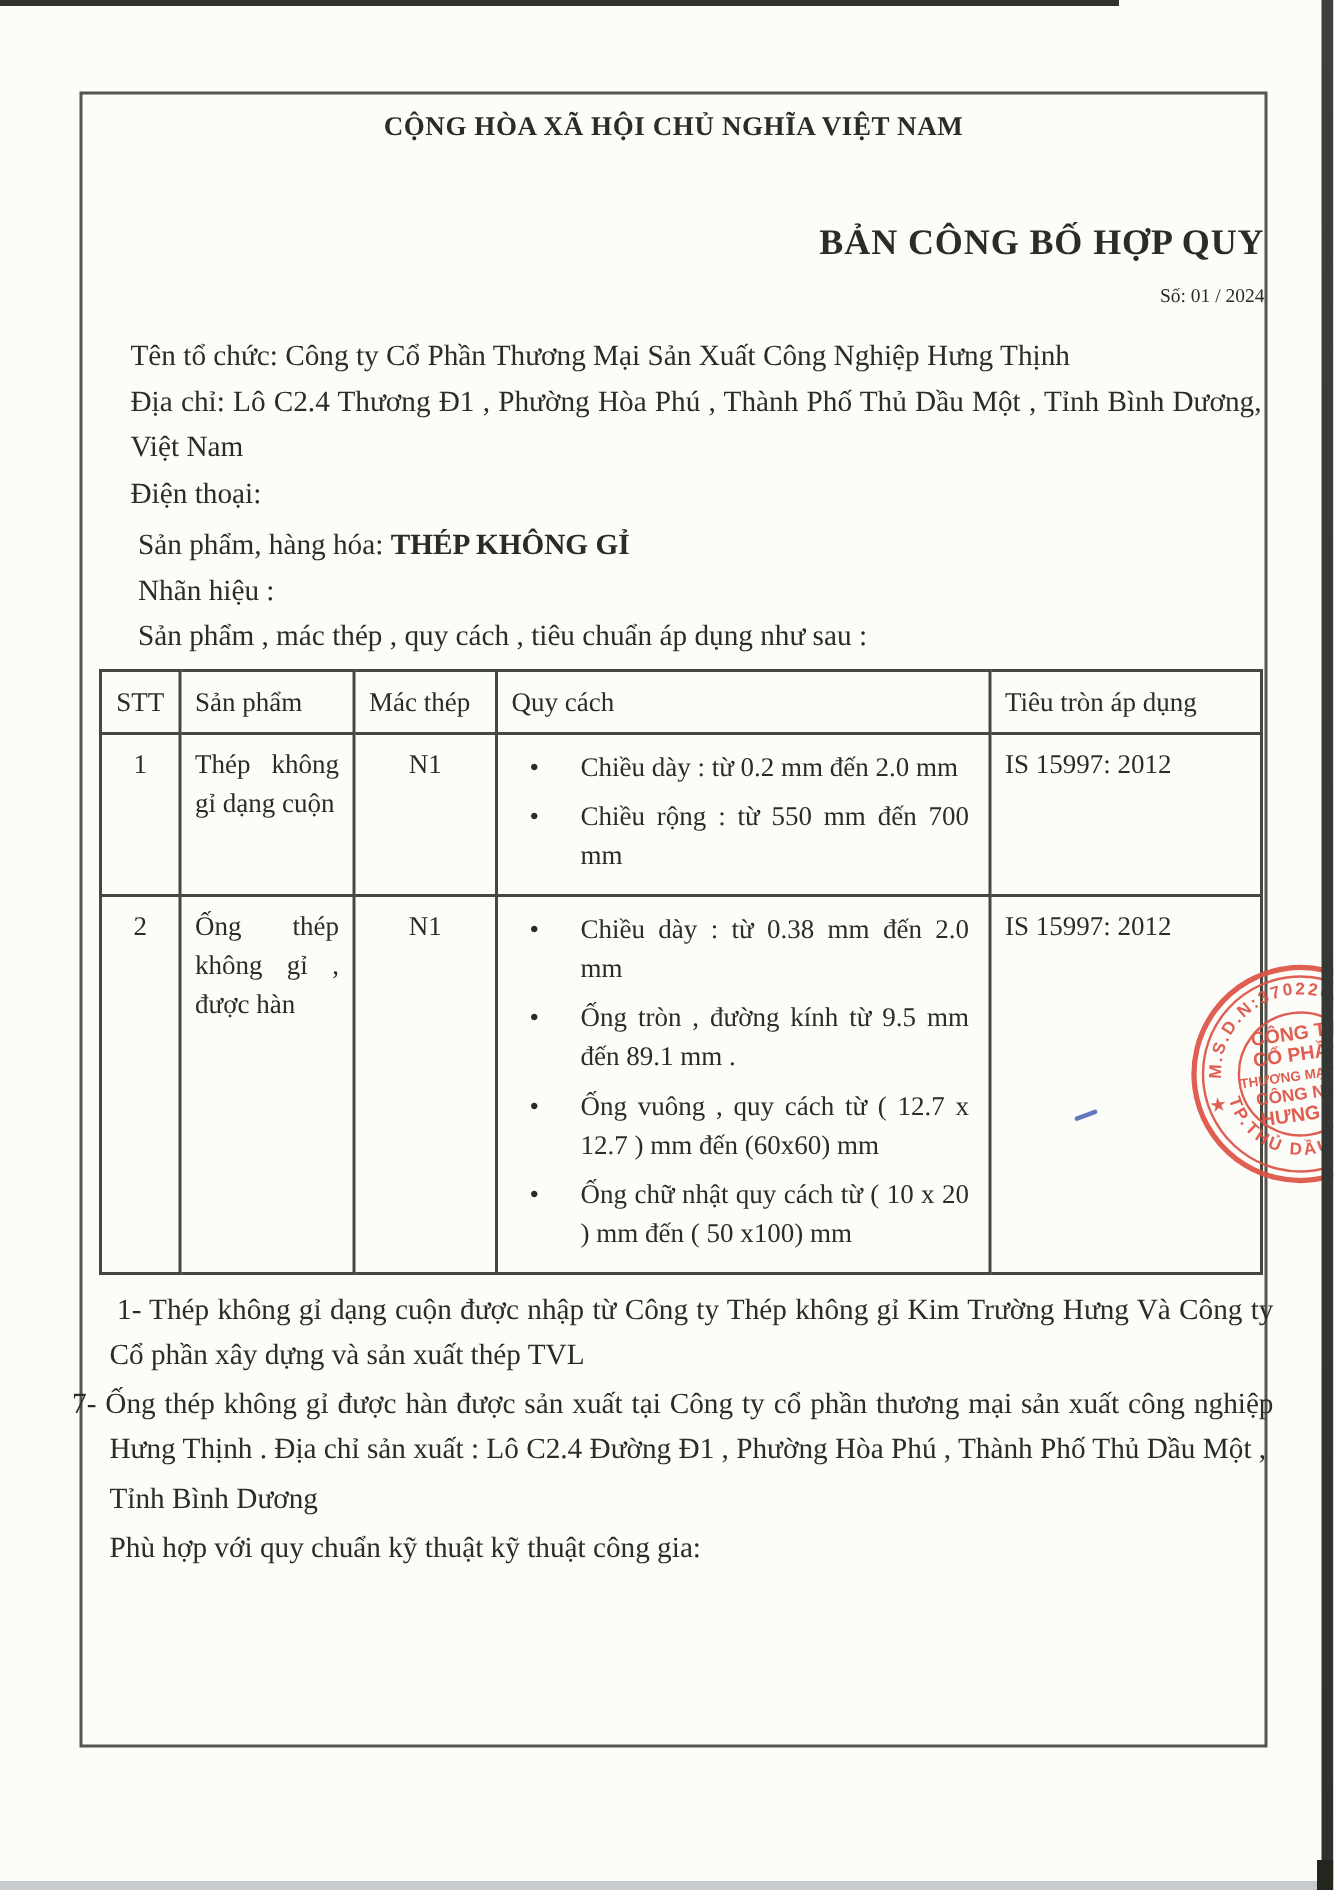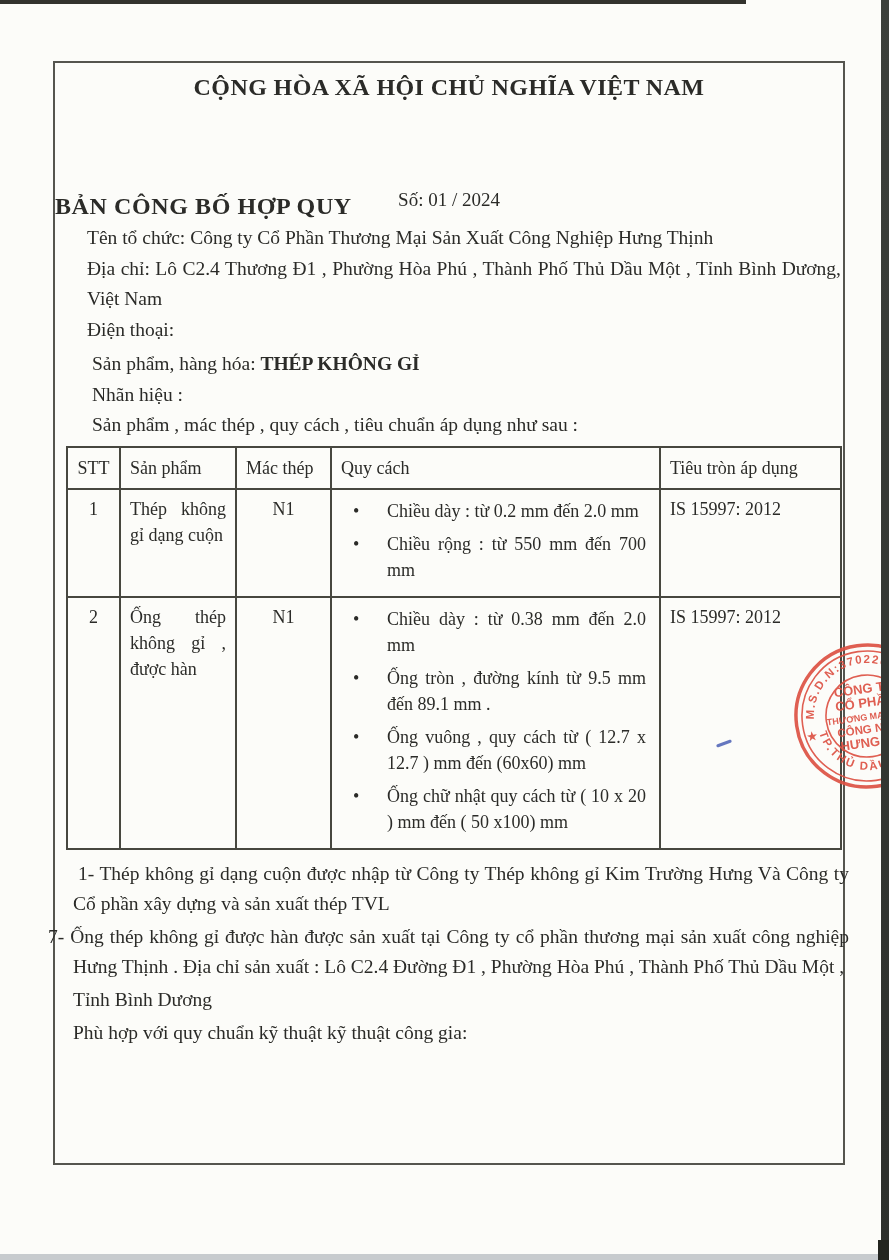--- a/index.html
+++ b/index.html
@@ -14,26 +14,26 @@
   .scan-bar-right{position:absolute;right:0;top:0;width:8px;height:1254px;background:linear-gradient(to bottom,#3c403b,#2d302c);z-index:30;}
   .scan-bar-bottom{position:absolute;left:0;bottom:0;width:889px;height:6px;background:#c7cbce;z-index:30;}
   .scan-corner{position:absolute;right:0;bottom:0;width:11px;height:20px;background:#23251f;z-index:31;}
 
   .border-box{
     position:absolute;left:53px;top:61px;width:788px;height:1100px;
     border:2px solid #55554f;z-index:5;
   }
   
   .nat-header{position:absolute;top:11px;left:0;width:100%;text-align:center;}
-  .nat-line1{font-size:24px;font-weight:bold;letter-spacing:.4px;}
+  .nat-line1{font-size:18px;font-weight:bold;letter-spacing:.4px;}
   .nat-line2{display:inline-block;margin-top:6px;font-size:17.5px;font-weight:bold;
     padding:0 26px 4px 34px;border-bottom:2.5px solid #2b2b28;}
-  .doc-title{position:absolute;top:86px;left:0;width:100%;text-align:left;
-    font-size:24px;font-weight:bold;letter-spacing:.6px;margin-top:44px;}
-  .doc-number{position:absolute;top:126px;left:0;width:100%;text-align:center;font-size:19px;}
+  .doc-title{position:absolute;top:86px;left:0;width:100%;text-align:right;
+    font-size:24px;font-weight:bold;letter-spacing:.6px;}
+  .doc-number{position:absolute;top:126px;left:0;width:100%;text-align:right;font-size:13px;}
 
   
   .org-block{position:absolute;top:160px;left:32px;width:754px;font-size:19.5px;line-height:30.5px;}
   .org-block p{margin:0;text-align:justify;}
   .products-block{position:absolute;top:286px;left:37px;width:749px;font-size:19.5px;line-height:30.5px;}
   .products-block p{margin:0;}
   .bold{font-weight:bold;}
 
   
   .spec-table{

